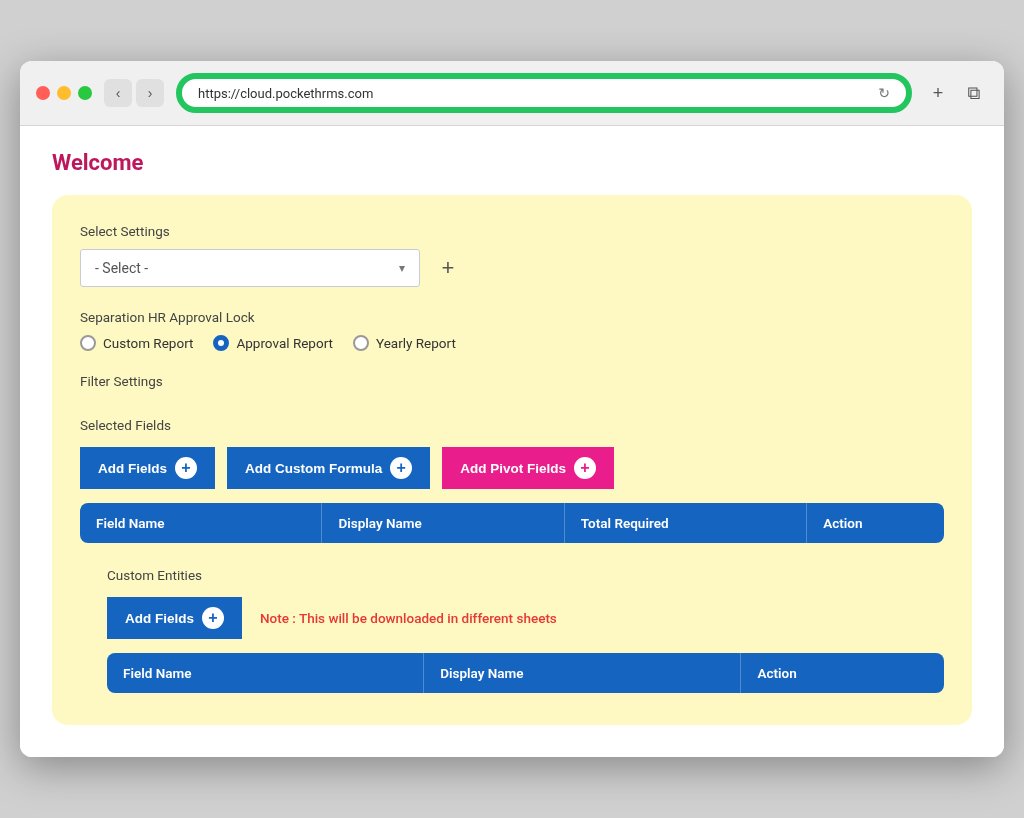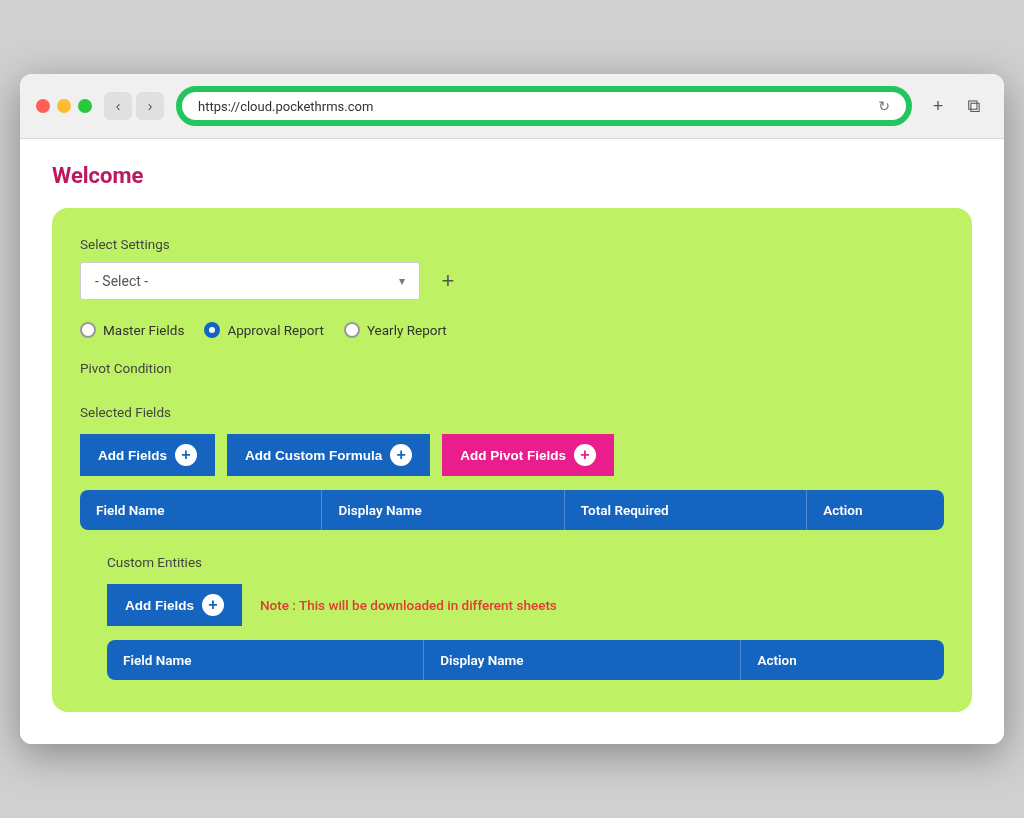--- a/index.html
+++ b/index.html
@@ -96,21 +96,21 @@
       background: #ffffff;
       padding: 24px 32px 32px;
     }
     .page-title {
       font-size: 22px;
       font-weight: 700;
       color: #be185d;
       margin-bottom: 20px;
     }
     .main-card {
-      background: #bef264;
+      background: #fef9c3;
       border-radius: 16px;
       padding: 28px 28px 32px;
     }
     .section-label {
       font-size: 13.5px;
       color: #444;
       margin-bottom: 10px;
     }
     .select-row {
       display: flex;
@@ -310,38 +310,39 @@
         <div class="select-row">
           <div class="select-dropdown">
             <span>- Select -</span>
             <span class="chevron">▾</span>
           </div>
           <button class="add-circle-btn">+</button>
         </div>
       </div>
 
       <div class="section-separator">
+        <div class="section-label">Separation HR Approval Lock</div>
         <div class="radio-group">
           <label class="radio-item">
             <div class="radio-circle"></div>
-            <span>Master Fields</span>
+            <span>Custom Report</span>
           </label>
           <label class="radio-item">
             <div class="radio-circle checked"></div>
             <span>Approval Report</span>
           </label>
           <label class="radio-item">
             <div class="radio-circle"></div>
             <span>Yearly Report</span>
           </label>
         </div>
       </div>
 
       <div class="filter-section">
-        <div class="section-label">Pivot Condition</div>
+        <div class="section-label">Filter Settings</div>
 
       </div>
 
       <div>
         <div class="fields-section-label">Selected Fields</div>
         <div class="buttons-row">
           <button class="action-btn">
             <span>Add Fields</span>
             <span class="plus-circle">+</span>
           </button>

